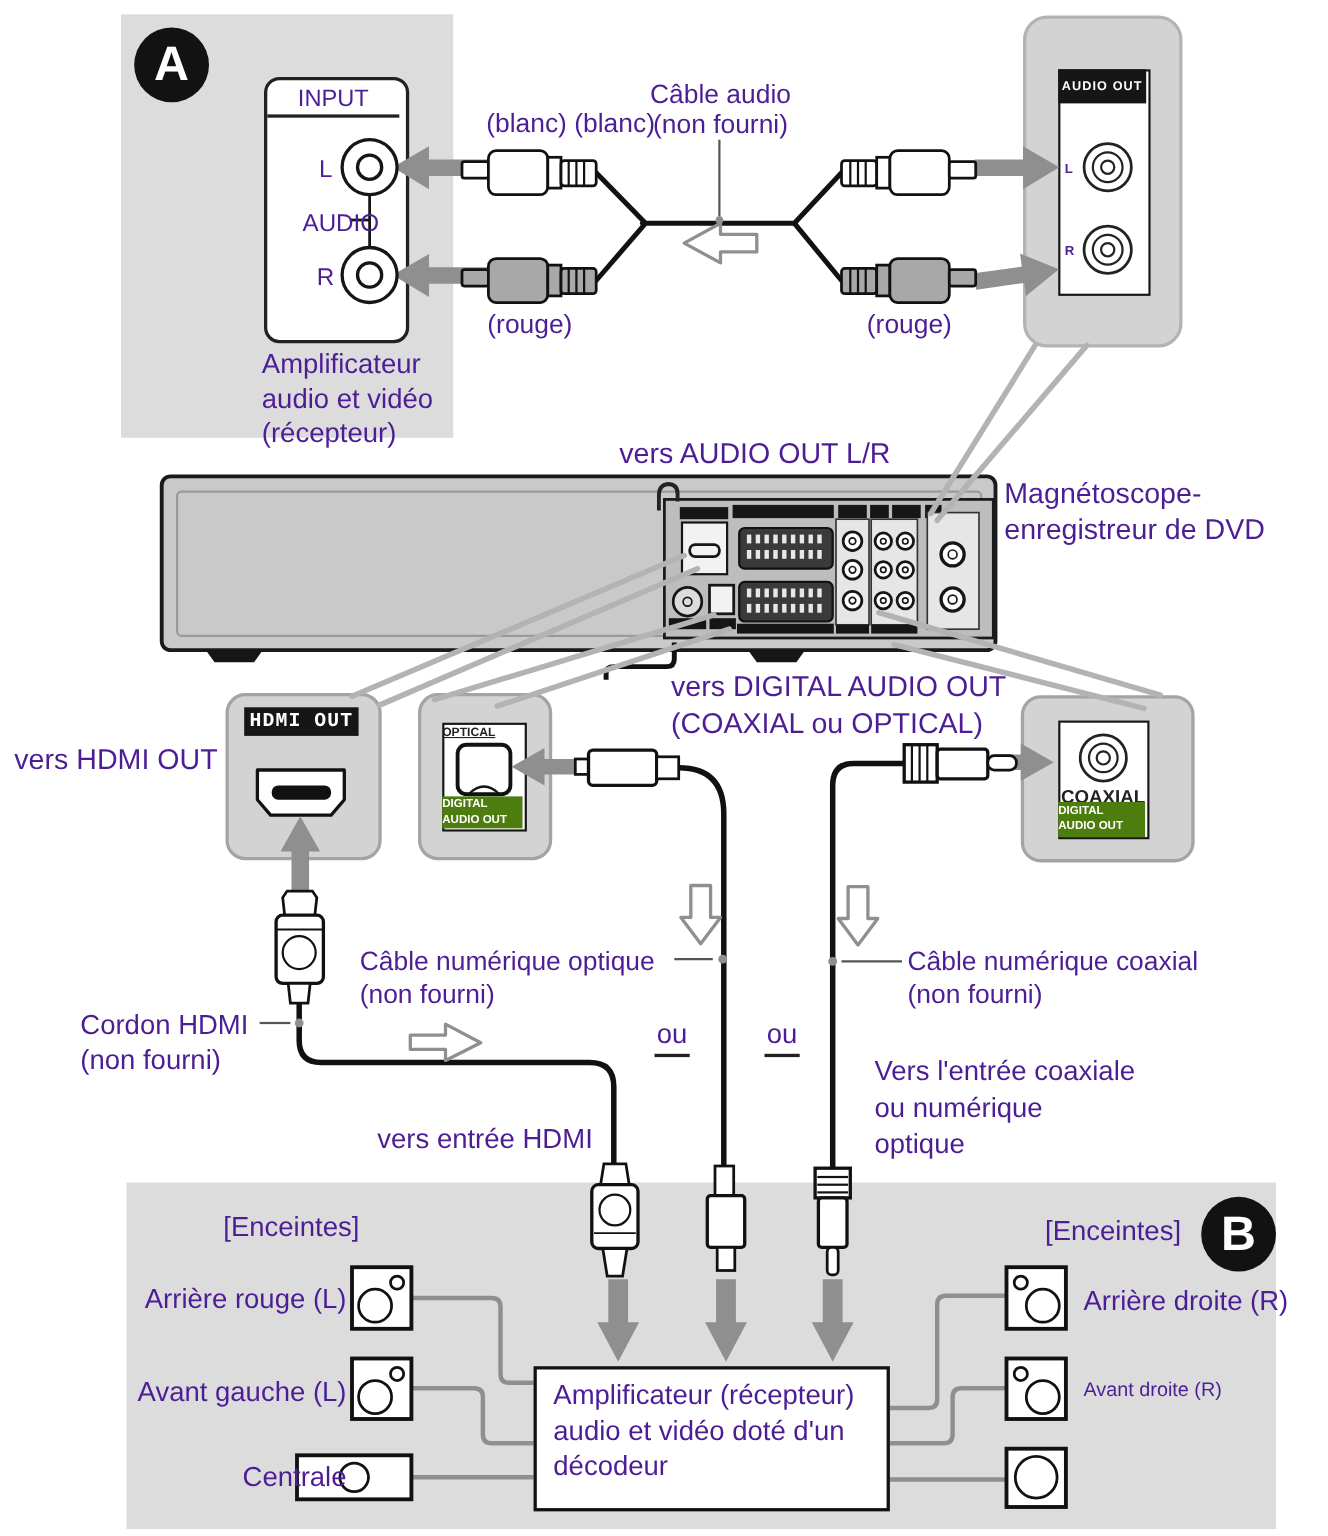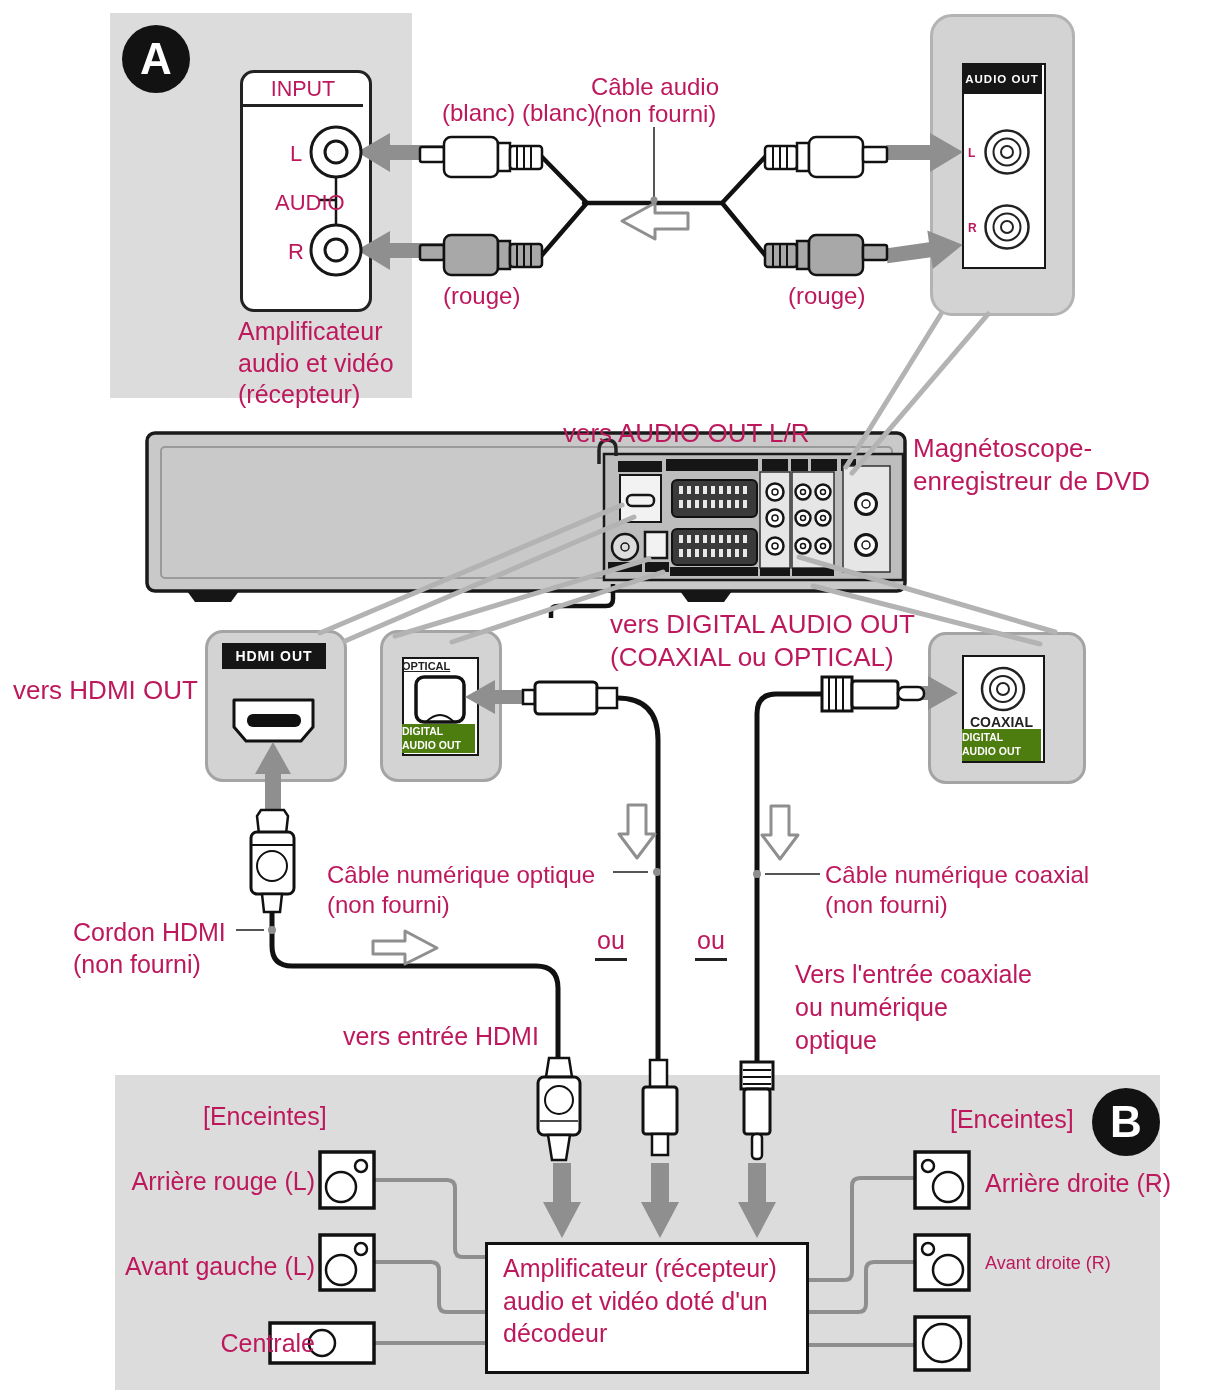--- a/index.html
+++ b/index.html
@@ -1,19 +1,19 @@
 <!DOCTYPE html>
 <html><head>
 <meta charset="utf-8">
 <style>
   html,body{margin:0;padding:0;background:#fff;}
   #canvas{position:relative;width:1207px;height:1396px;background:#fff;overflow:hidden;
           font-family:"Liberation Sans",sans-serif;color:#1a1a1a;}
   .abs{position:absolute;}
-  .txt{position:absolute;white-space:pre-line;color:#be185d;line-height:1.26;}
+  .txt{position:absolute;white-space:pre-line;color:#4c1d95;line-height:1.26;}
   .panel{position:absolute;background:#dcdcdc;}
   .spanel{position:absolute;background:#d3d3d3;border:3px solid #a4a4a4;border-radius:18px;}
   .badge{position:absolute;width:68px;height:68px;border-radius:50%;background:#121212;color:#fff;
          font-weight:bold;font-size:44px;display:flex;align-items:center;justify-content:center;}
   .hdrbar{position:absolute;background:#161616;color:#fff;font-weight:bold;display:flex;
           align-items:center;justify-content:center;letter-spacing:1px;}
   .whitebox{position:absolute;background:#fff;border:2.5px solid #161616;}
   .band{position:absolute;background:#4d7c0f;color:#fff;font-weight:bold;text-align:left;white-space:pre-line;}
   svg{position:absolute;left:0;top:0;z-index:5;}
   .txt,.hdrbar,.band,.badge{z-index:8;}
@@ -368,38 +368,38 @@
   <div class="txt" style="left:580px;top:99px;width:150px;text-align:center;font-size:24px;">(non fourni)</div>
   <div class="txt" style="left:443px;top:281px;font-size:24px;">(rouge)</div>
   <div class="txt" style="left:788px;top:281px;font-size:24px;">(rouge)</div>
 
   <div class="hdrbar" style="left:962px;top:63px;width:80px;height:31px;font-size:11.5px;">
       <span>AUDIO OUT</span>
     </div>
   <div class="txt" style="left:968px;top:146px;font-size:12px;font-weight:bold;">L</div>
   <div class="txt" style="left:968px;top:221px;font-size:12px;font-weight:bold;">R</div>
 
-  <div class="txt" style="left:563px;top:396px;font-size:26px;margin-top:21px;">vers AUDIO OUT L/R</div>
+  <div class="txt" style="left:563px;top:396px;font-size:26px;">vers AUDIO OUT L/R</div>
   <div class="txt" style="left:913px;top:432px;font-size:26px;line-height:1.28;">Magnétoscope-
 enregistreur de DVD</div>
 
   <div class="txt" style="left:13px;top:674px;font-size:26px;">vers HDMI OUT</div>
-  <div class="hdrbar" style="left:222px;top:643px;width:104px;height:26px;font-size:14px;">
+  <div class="hdrbar" style="left:222px;top:643px;width:104px;height:26px;font-size:18px;font-family:Liberation Mono, monospace;">
       <span>HDMI OUT</span>
     </div>
   <div class="txt" style="left:73px;top:917px;font-size:25px;">Cordon HDMI
 (non fourni)</div>
   <div class="txt" style="left:343px;top:1021px;font-size:25px;">vers entrée HDMI</div>
 
   <div class="txt" style="left:610px;top:608px;font-size:26px;line-height:1.25;">vers DIGITAL AUDIO OUT
 (COAXIAL ou OPTICAL)</div>
   <div class="txt" style="left:402px;top:660px;width:73px;font-size:11px;font-weight:bold;color:#222;text-decoration:underline;">OPTICAL</div>
   <div class="band" style="left:402px;top:724px;width:73px;height:28px;font-size:10.5px;line-height:13.5px;padding-top:1px;">DIGITAL
 AUDIO OUT</div>
-  <div class="txt" style="left:962px;top:714px;width:79px;text-align:center;font-size:14px;font-weight:bold;color:#222;">COAXIAL</div>
+  <div class="txt" style="left:962px;top:714px;width:79px;text-align:right;font-size:17px;font-weight:bold;color:#222;">COAXIAL</div>
   <div class="band" style="left:962px;top:729px;width:79px;height:30px;font-size:10.5px;line-height:13.5px;padding-top:2px;">DIGITAL
 AUDIO OUT</div>
   <div class="txt" style="left:327px;top:860px;font-size:24px;">Câble numérique optique
 (non fourni)</div>
   <div class="txt" style="left:825px;top:860px;font-size:24px;">Câble numérique coaxial
 (non fourni)</div>
   <div class="txt underline-ou" style="left:595px;top:925px;font-size:25px;">ou</div>
   <div class="txt underline-ou" style="left:695px;top:925px;font-size:25px;">ou</div>
   <div class="txt" style="left:795px;top:958px;font-size:25px;line-height:1.32;">Vers l'entrée coaxiale
 ou numérique

